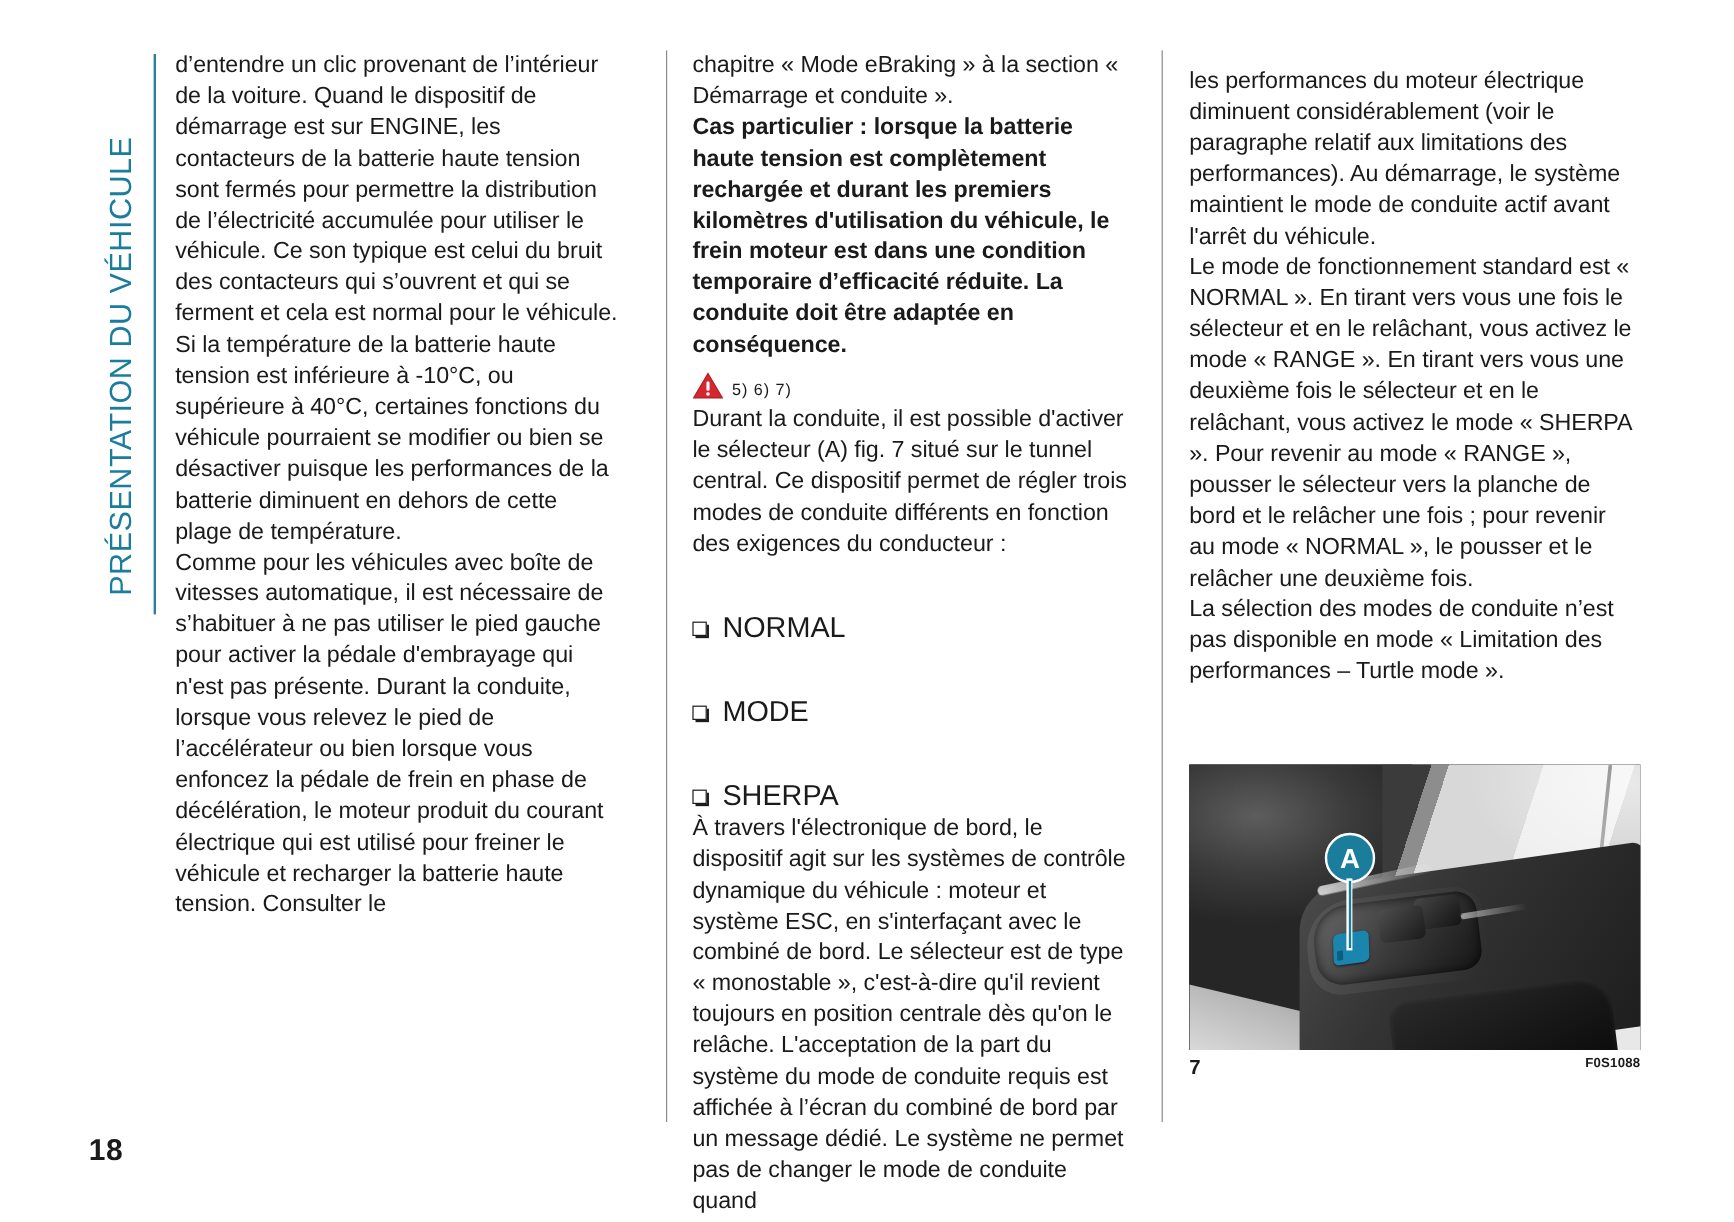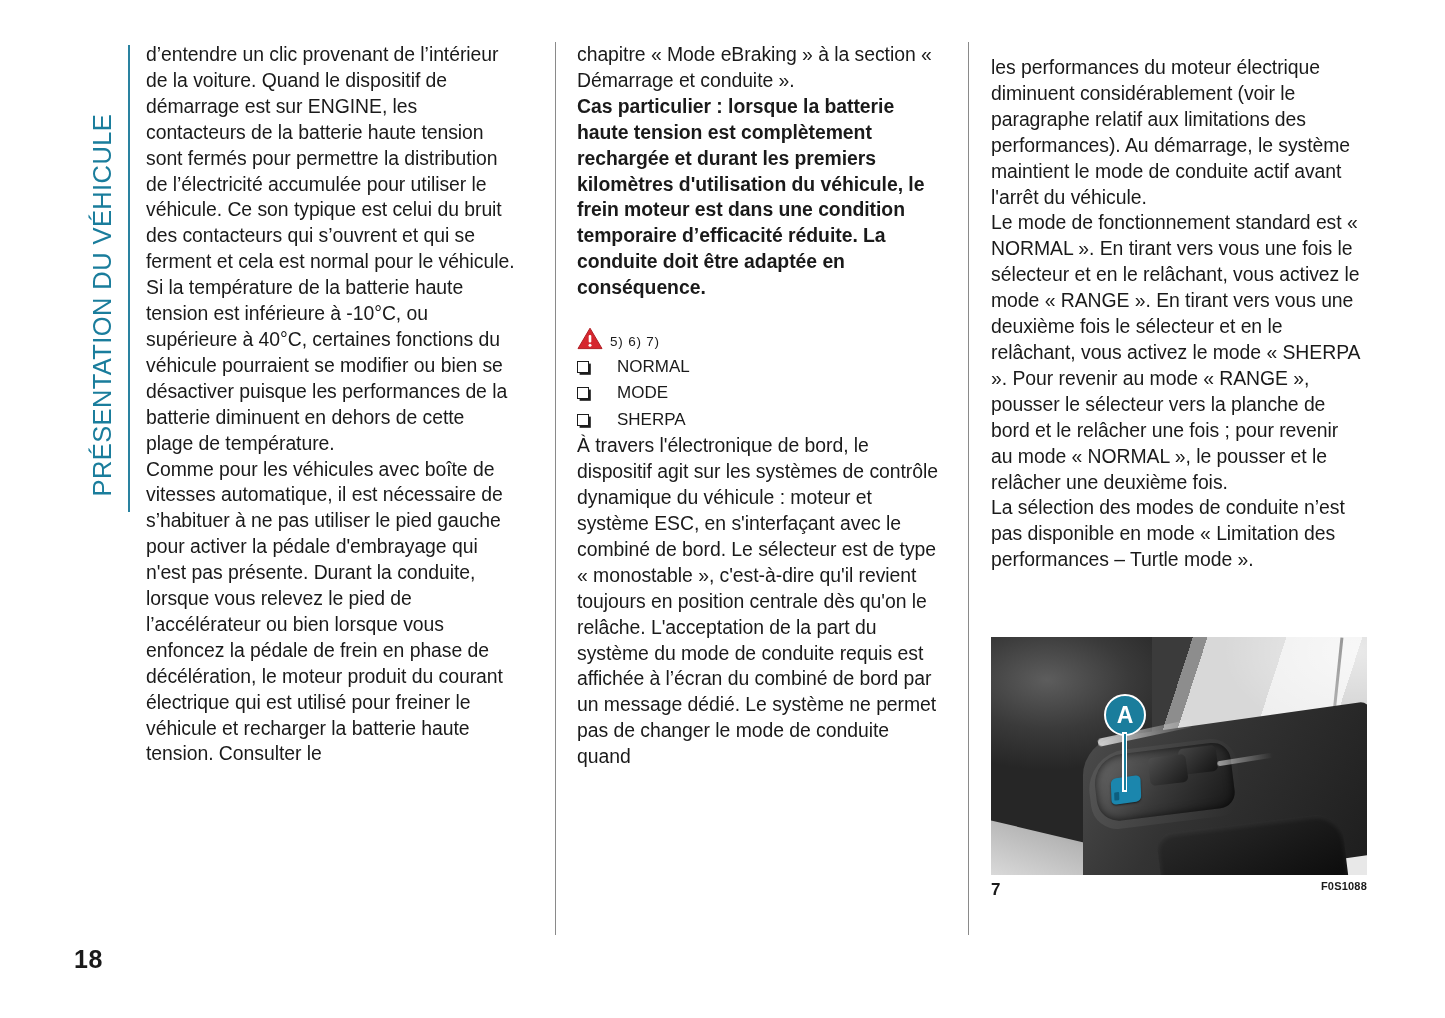--- a/index.html
+++ b/index.html
@@ -80,43 +80,44 @@
     font-size: 21px;
     line-height: 26.5px;
     font-weight: bold;
     letter-spacing: 0.9px;
   }
 
   
   .warn-row {
     display: flex;
     align-items: center;
-    margin: 26px 0 4px 0;
+    margin: 9px 0 4px 0;
     gap: 7px;
   }
   .warn-tri { display: block; }
   .warn-refs {
     font-size: 13.5px;
     letter-spacing: 0.8px;
     color: #1a1a1a;
     position: relative;
     top: 3px;
   }
 
   
   ul.sqlist {
     list-style: none;
     margin: 0;
     padding: 0;
   }
   ul.sqlist li {
-    font-size: 17px;
+    font-size: 24px;
     line-height: 26.4px;
     position: relative;
-    padding-left: 40px;
+    padding-left: 25px;
+    margin-top: 44px;
   }
   ul.sqlist li .sqbullet {
     position: absolute;
     left: 0;
     top: 7px;
     width: 12px;
     height: 12px;
     border: 1.6px solid #1c1c1c;
     box-shadow: 2.2px 2.2px 0 -0.4px #1c1c1c;
     background: #fff;
@@ -300,20 +301,21 @@
 
   <div class="warn-row">
     <svg class="warn-tri" width="26" height="23" viewBox="0 0 26 23">
       <path d="M13 1.2 L25 21.6 L1 21.6 Z" fill="#d6262e" stroke="#b01f26" stroke-width="1"></path>
       <rect x="11.7" y="8" width="2.6" height="7.6" rx="1.1" fill="#ffffff"></rect>
       <circle cx="13" cy="18.3" r="1.5" fill="#ffffff"></circle>
     </svg>
     <span class="warn-refs">5) 6) 7)</span>
   </div>
 
+  <p>Durant la conduite, il est possible d'activer le sélecteur (A) fig. 7 situé sur le tunnel central. Ce dispositif permet de régler trois modes de conduite différents en fonction des exigences du conducteur :</p>
 
   <ul class="sqlist">
     <li>
       <span class="sqbullet"></span>
       <span>NORMAL</span>
     </li>
     <li>
       <span class="sqbullet"></span>
       <span>MODE</span>
     </li>

